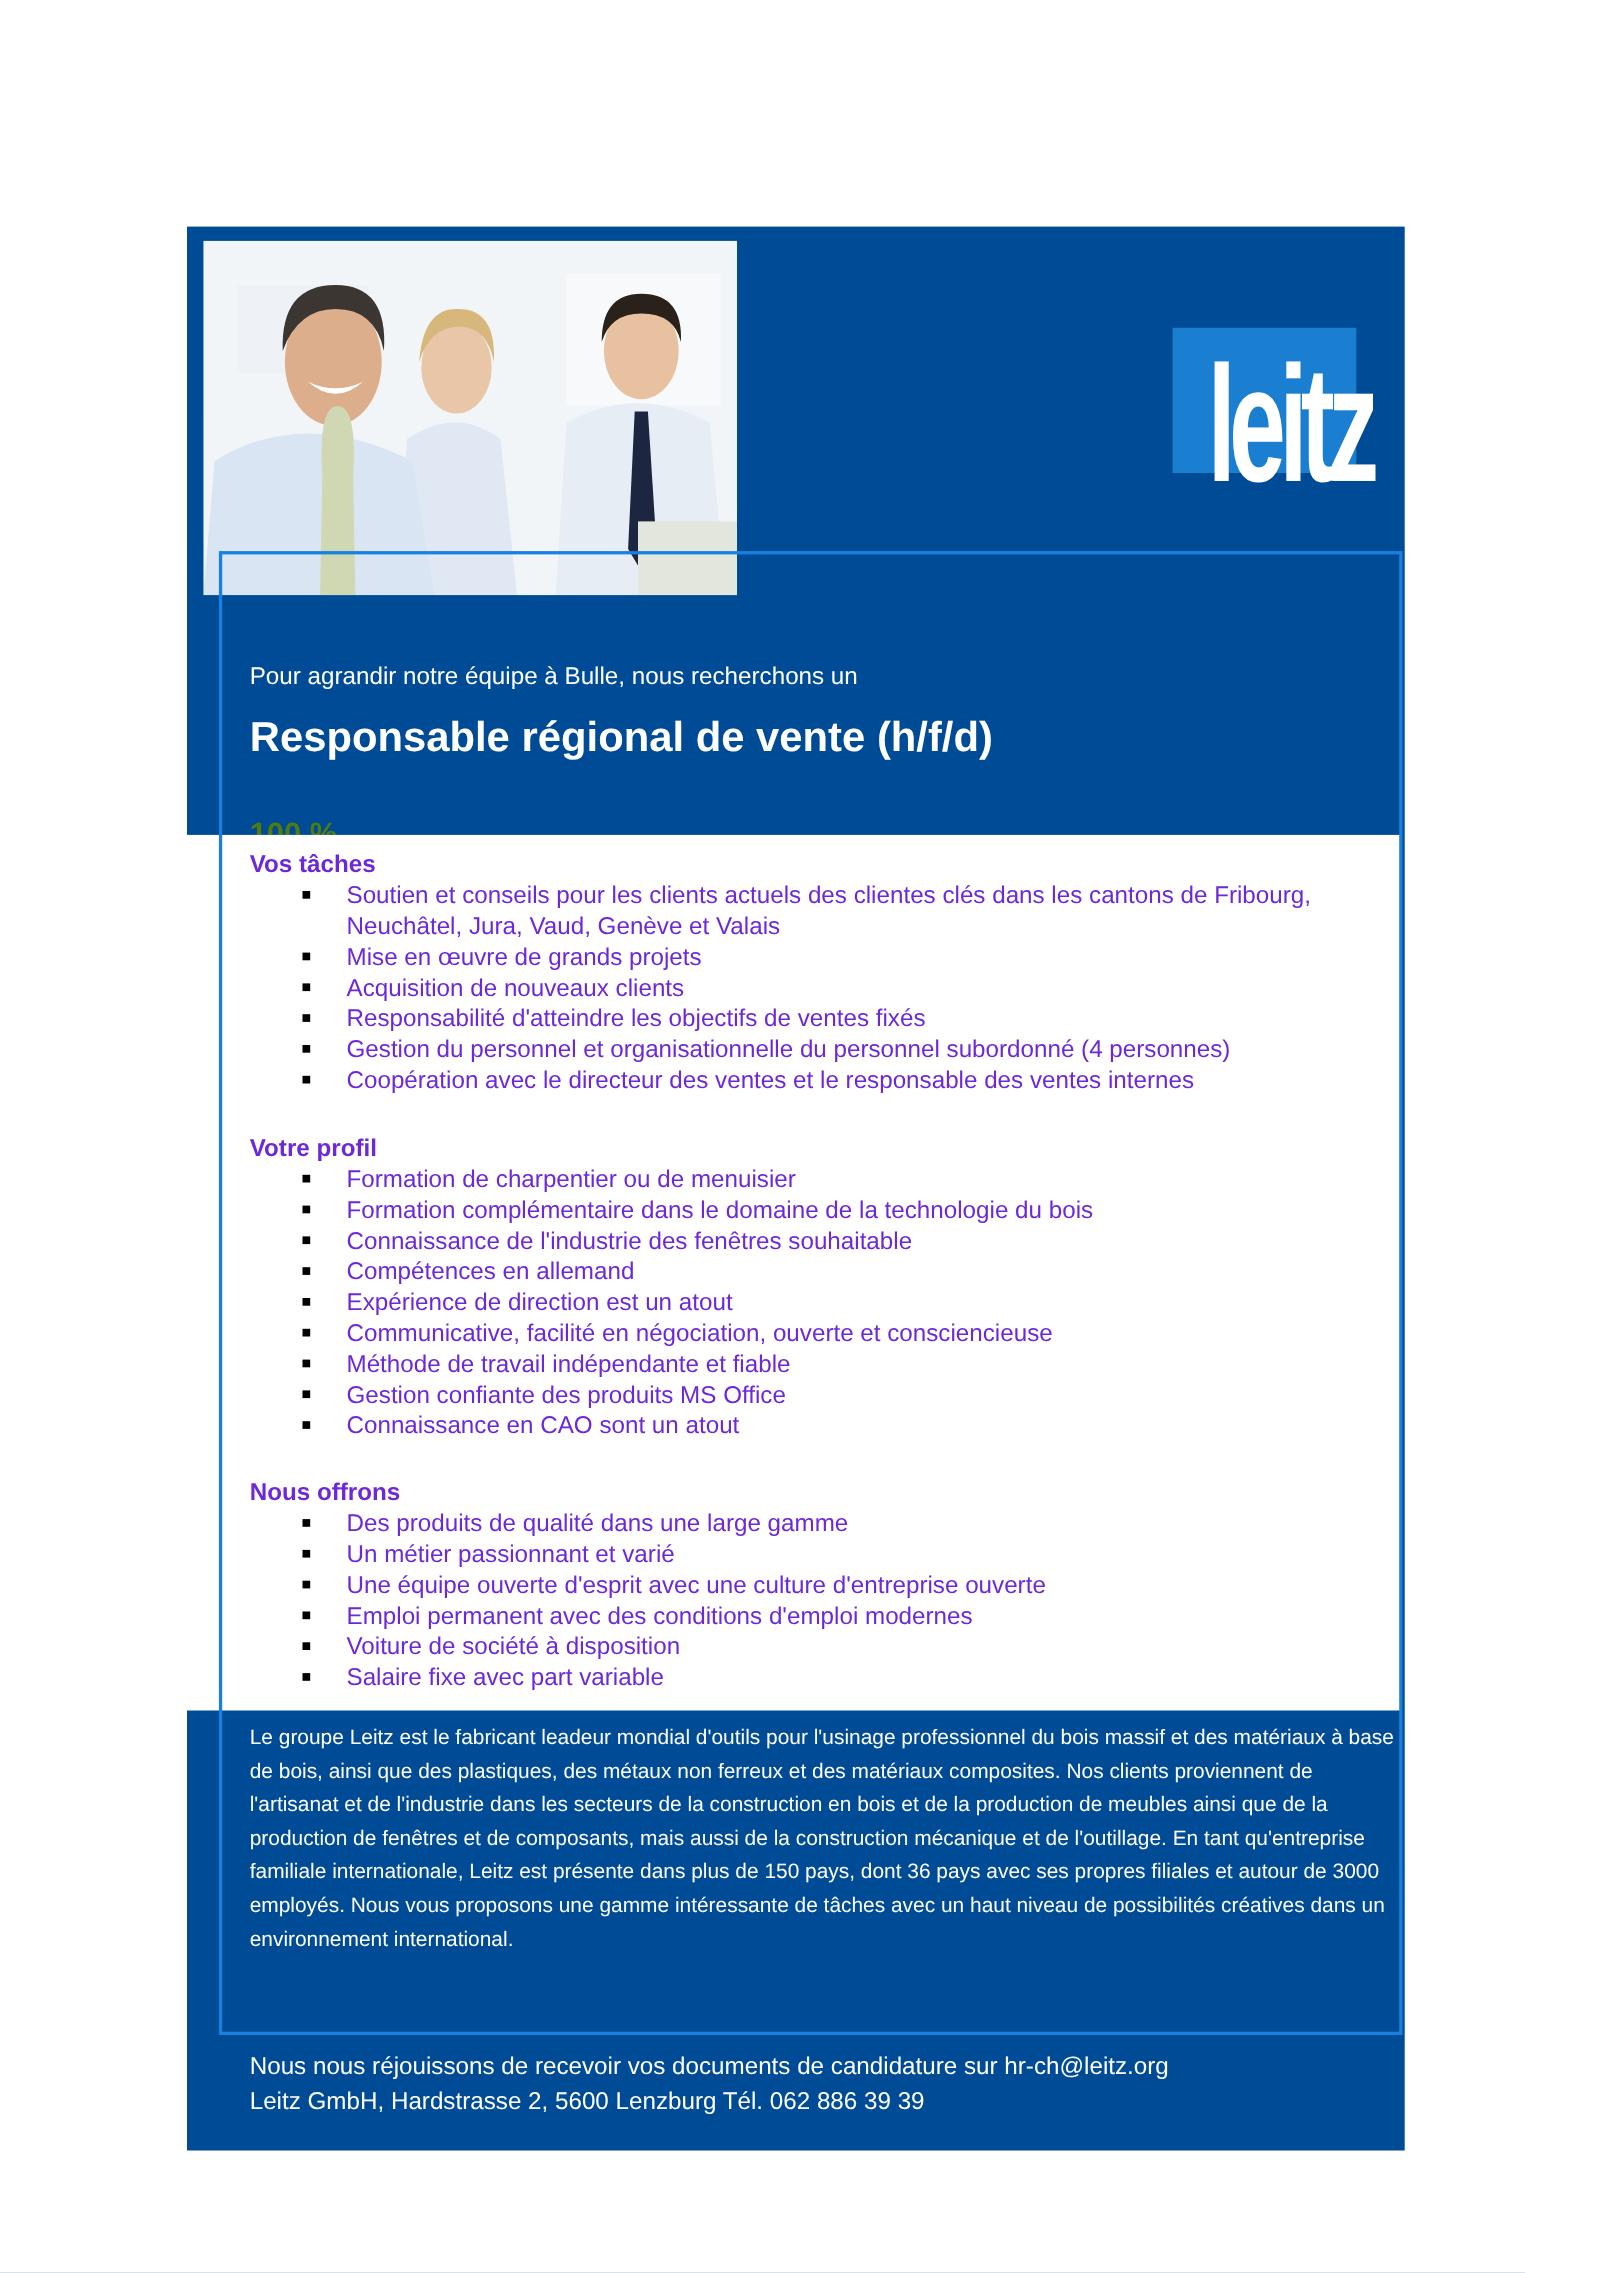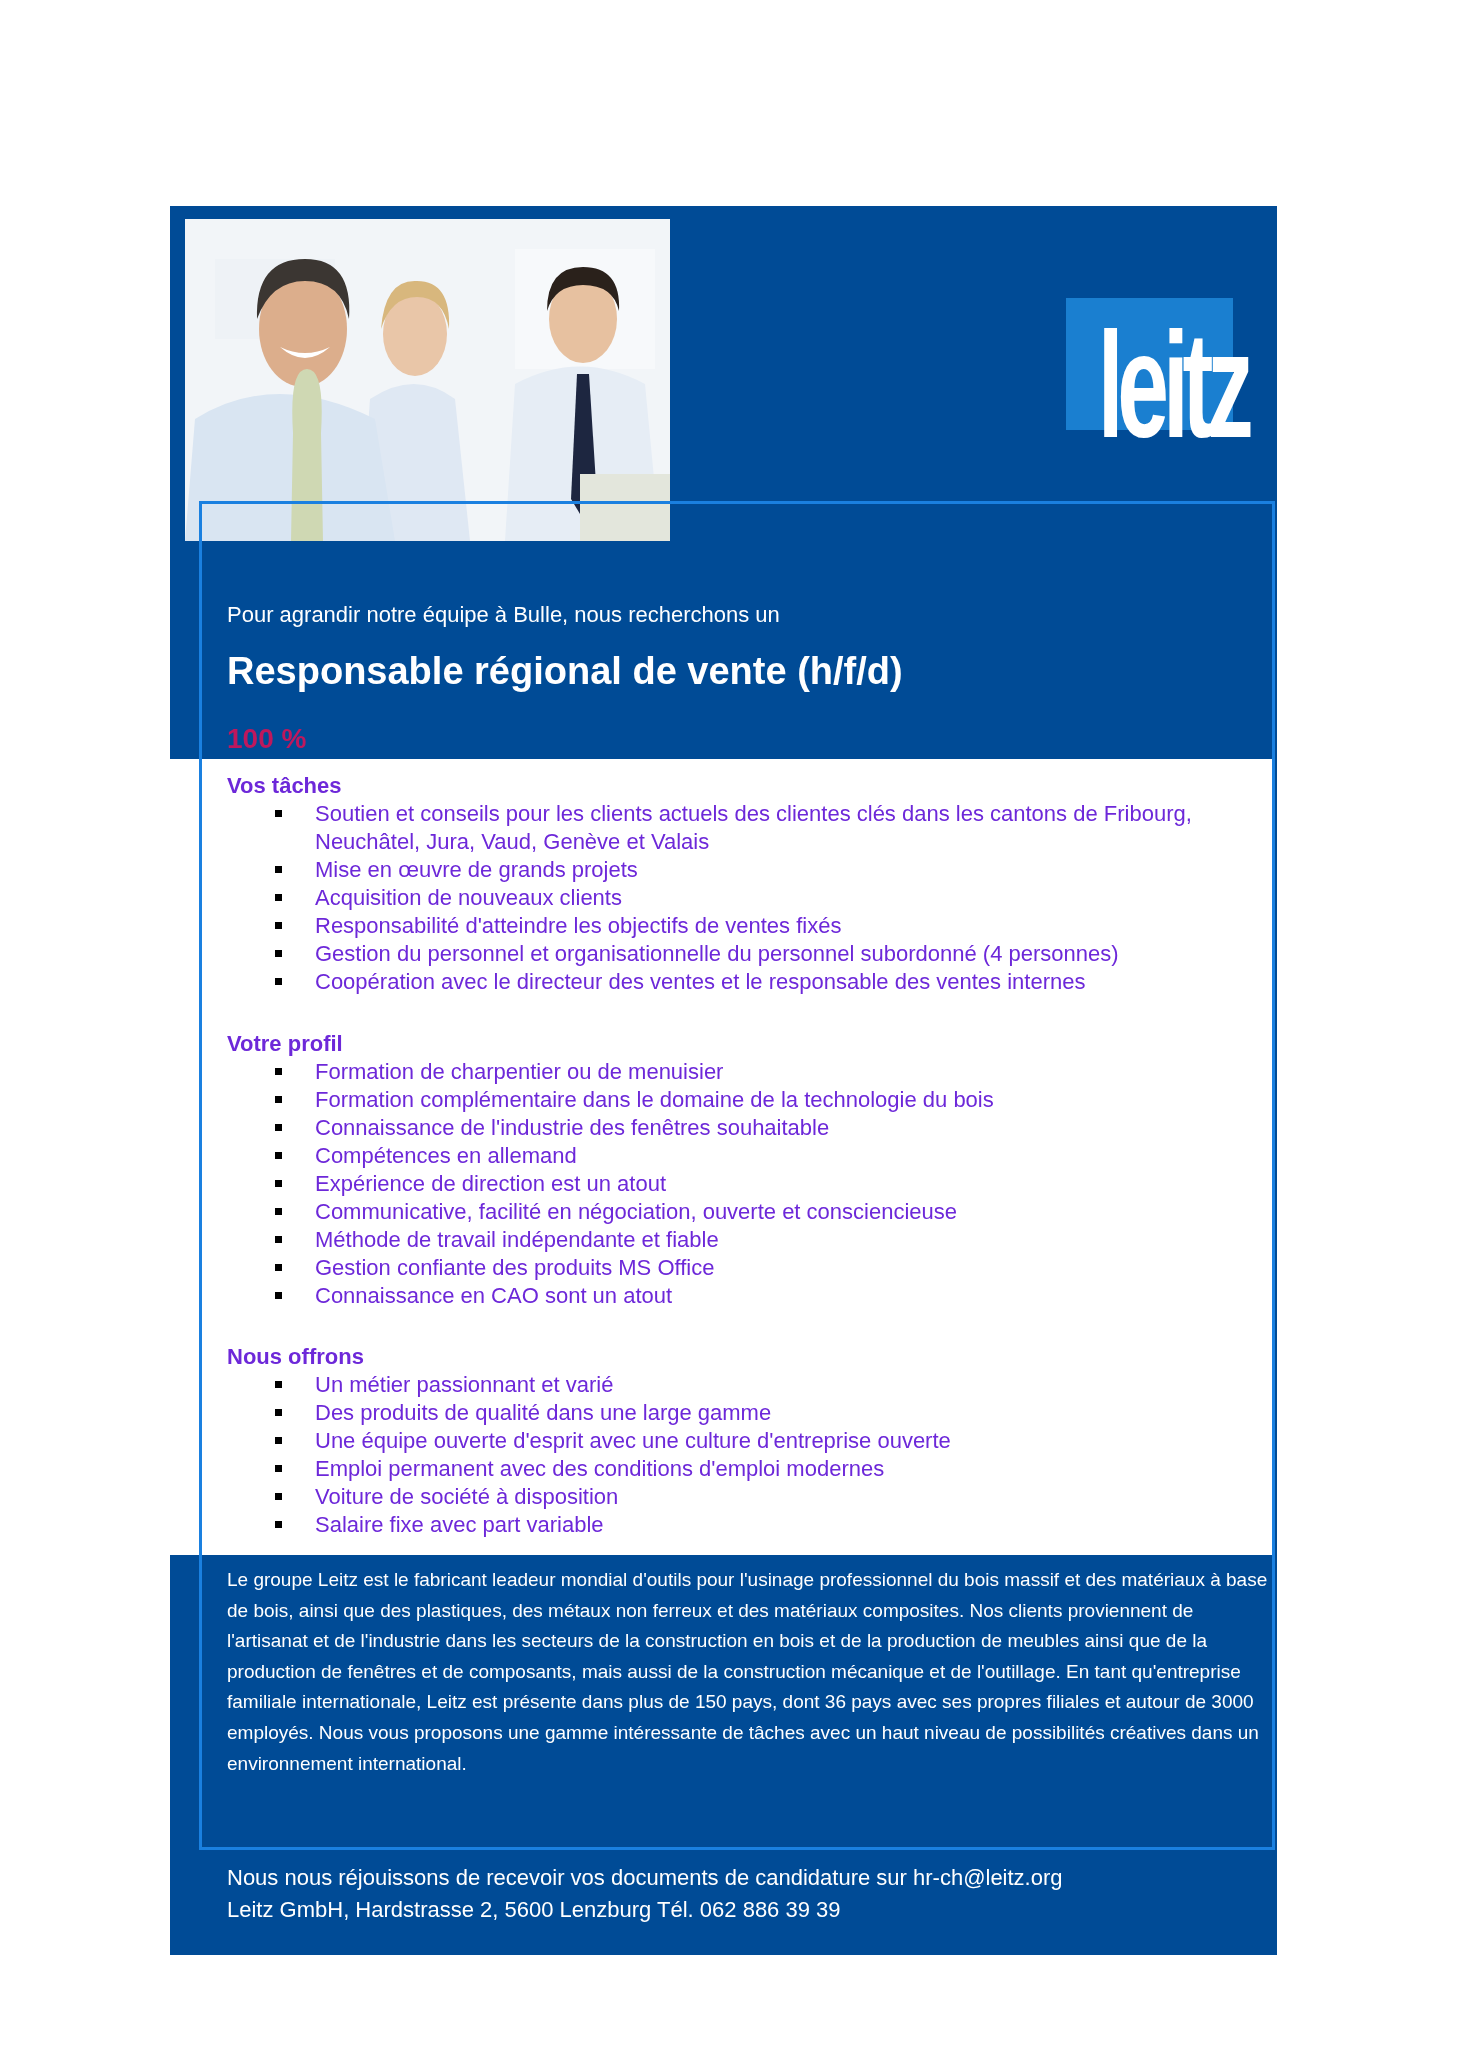--- a/index.html
+++ b/index.html
@@ -5,21 +5,21 @@
   html, body { margin:0; padding:0; background:#ffffff; }
   body { width:1460px; height:2066px; position:relative; overflow:hidden; font-family:"Liberation Sans", sans-serif; }
   .panel { position:absolute; left:170px; top:206px; width:1107px; height:1749px; background:#004b96; }
   .photo { position:absolute; left:185px; top:219px; width:485px; height:322px; overflow:hidden; background:linear-gradient(180deg,#f4f7fa 0%,#e9eef4 60%,#dfe6ee 100%); }
   .logo { position:absolute; left:1066px; top:298px; width:167px; height:132px; background:#1a7fd0; }
   .logo-text { position:absolute; left:0; right:0; top:12px; text-align:center; color:#ffffff; font-family:"Liberation Sans", sans-serif; font-weight:bold; font-size:150px; line-height:150px; letter-spacing:-10px; transform:scaleX(0.62); transform-origin:center; }
   .white-area { position:absolute; left:170px; top:759px; width:1104px; height:796px; background:#ffffff; }
   .outline { position:absolute; left:199px; top:501px; width:1076px; height:1349px; border:3px solid #1a80e0; box-sizing:border-box; pointer-events:none; }
   .intro { position:absolute; left:227px; top:602px; color:#ffffff; font-size:22px; }
   .title { position:absolute; left:227px; top:650px; color:#ffffff; font-size:38px; font-weight:bold; }
-  .pct { position:absolute; left:227px; top:723px; color:#be185d; font-size:28px; font-weight:bold; }
+  .pct { position:absolute; left:227px; top:742px; color:#4d7c0f; font-size:28px; font-weight:bold; }
   .section { position:absolute; left:227px; color:#6d28d9; }
   .section h3 { margin:0; font-size:22px; font-weight:bold; line-height:28px; }
   .section ul { list-style:none; margin:0; padding:0; }
   .section li { position:relative; padding-left:88px; font-size:22px; line-height:28px; width:960px; }
   .section li .bullet { position:absolute; left:48px; top:10px; width:7px; height:7px; background:#000000; }
   .about { position:absolute; left:227px; top:1565px; width:1050px; color:#ffffff; font-size:19px; line-height:30.6px; }
   .contact { position:absolute; left:227px; top:1862px; color:#ffffff; font-size:22px; line-height:32px; }
 </style>
 </head>
 <body>
@@ -84,22 +84,22 @@
     <li><span class="bullet"></span><span>Communicative, facilité en négociation, ouverte et consciencieuse</span></li>
     <li><span class="bullet"></span><span>Méthode de travail indépendante et fiable</span></li>
     <li><span class="bullet"></span><span>Gestion confiante des produits MS Office</span></li>
     <li><span class="bullet"></span><span>Connaissance en CAO sont un atout</span></li>
   </ul>
 </div>
 
 <div class="section" style="top:1343px;">
   <h3>Nous offrons</h3>
   <ul>
+    <li><span class="bullet"></span><span>Des produits de qualité dans une large gamme</span></li>
     <li><span class="bullet"></span><span>Un métier passionnant et varié</span></li>
-    <li><span class="bullet"></span><span>Des produits de qualité dans une large gamme</span></li>
     <li><span class="bullet"></span><span>Une équipe ouverte d'esprit avec une culture d'entreprise ouverte</span></li>
     <li><span class="bullet"></span><span>Emploi permanent avec des conditions d'emploi modernes</span></li>
     <li><span class="bullet"></span><span>Voiture de société à disposition</span></li>
     <li><span class="bullet"></span><span>Salaire fixe avec part variable</span></li>
   </ul>
 </div>
 
 <div class="about">Le groupe Leitz est le fabricant leadeur mondial d'outils pour l'usinage professionnel du bois massif et des matériaux à base de bois, ainsi que des plastiques, des métaux non ferreux et des matériaux composites. Nos clients proviennent de l'artisanat et de l'industrie dans les secteurs de la construction en bois et de la production de meubles ainsi que de la production de fenêtres et de composants, mais aussi de la construction mécanique et de l'outillage. En tant qu'entreprise familiale internationale, Leitz est présente dans plus de 150 pays, dont 36 pays avec ses propres filiales et autour de 3000 employés. Nous vous proposons une gamme intéressante de tâches avec un haut niveau de possibilités créatives dans un environnement international.</div>
 
 <div class="contact">

